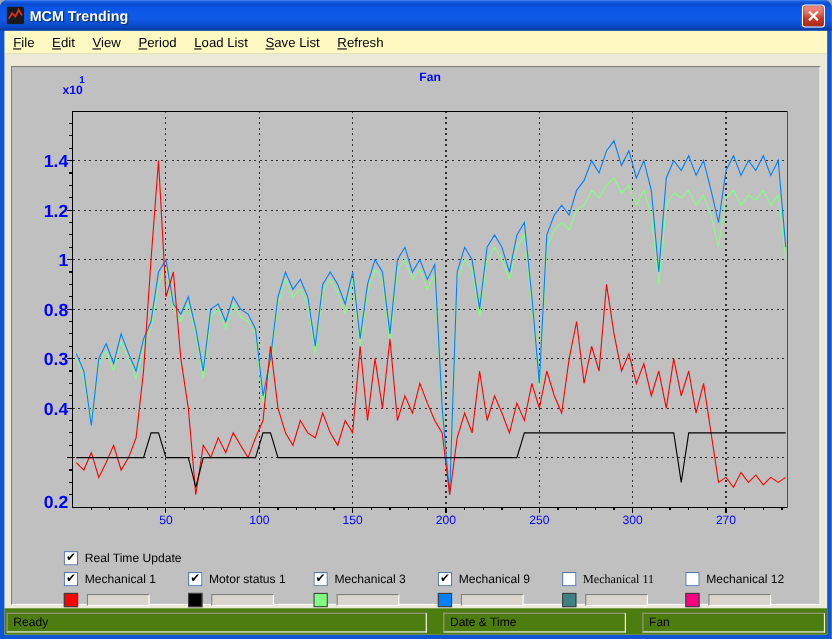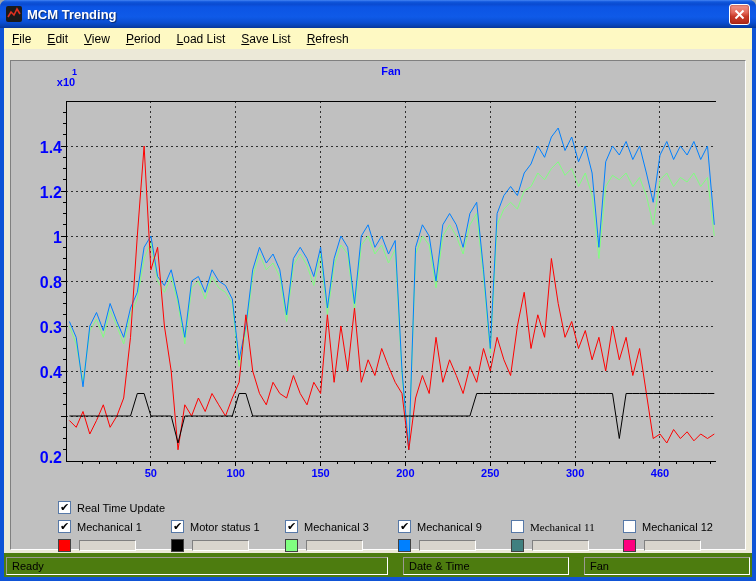--- a/index.html
+++ b/index.html
@@ -25,21 +25,21 @@
   .chart-title{position:absolute;left:55px;top:4px;width:650px;text-align:center;
     color:var(--axis-color,#0000ff);font-size:11px;font-weight:bold;}
   .exp{position:absolute;left:44px;top:6px;color:var(--axis-color,#0000ff);font-weight:bold;line-height:10px;}
   .exp-sup{display:block;font-size:9px;margin-left:17px;}
   .exp-base{display:block;font-size:11px;text-align:center;}
   #plot-svg{position:absolute;left:47px;top:36px;}
   .grid{stroke:#000;stroke-width:1;stroke-dasharray:2 3;opacity:.75;shape-rendering:crispEdges;}
   .tick{stroke:#000;stroke-width:1;shape-rendering:crispEdges;}
   .frame{fill:none;stroke:#000;stroke-width:1;shape-rendering:crispEdges;}
   .ylab{position:absolute;width:34px;text-align:right;font-size:16px;font-weight:bold;color:var(--axis-color,#0000ff);}
-  .xlab{position:absolute;width:40px;text-align:center;font-size:11px;font-weight:bold;color:var(--axis-color,#0000ff);}
+  .xlab{position:absolute;width:40px;text-align:center;font-size:11px;font-weight:normal;color:var(--axis-color,#0000ff);}
   .cb{display:inline-block;width:13px;height:13px;background:#fff;border:1px solid #5779a8;
     box-sizing:border-box;font-size:11px;line-height:11px;text-align:center;color:#000;font-weight:bold;vertical-align:middle;}
   .cb-label{font-size:11px;color:#000;margin-left:6px;vertical-align:middle;}
   .rt-row{position:absolute;left:47px;top:440px;display:flex;align-items:center;}
   .legend-item{position:absolute;top:458px;width:112px;}
   .cb-row{display:flex;align-items:center;height:15px;}
   .swatch-row{display:flex;align-items:center;margin-top:5px;height:13px;}
   .swatch{display:inline-block;width:13px;height:13px;border:1px solid #404040;box-sizing:border-box;}
   .level-bar{display:inline-block;width:57px;height:11px;margin-left:8px;background:#d9d5cd;
     border-top:1px solid #808080;border-left:1px solid #808080;
@@ -190,21 +190,21 @@
           <span class="ylab" style="left: 17px; top: 123px;">1.2</span>
           <span class="ylab" style="left: 17px; top: 78px;">1.4</span>
         </div>
       <div id="x-labels">
           <span class="xlab" style="left: 119.856px; top: 406px;">50</span>
           <span class="xlab" style="left: 204.713px; top: 406px;">100</span>
           <span class="xlab" style="left: 289.569px; top: 406px;">150</span>
           <span class="xlab" style="left: 374.426px; top: 406px;">200</span>
           <span class="xlab" style="left: 459.282px; top: 406px;">250</span>
           <span class="xlab" style="left: 544.138px; top: 406px;">300</span>
-          <span class="xlab" style="left: 628.995px; top: 406px;">460</span>
+          <span class="xlab" style="left: 628.995px; top: 406px;">270</span>
         </div>
 
       <div class="rt-row">
         <span class="cb" id="rt-cb">✔</span>
         <span class="cb-label">Real Time Update</span>
       </div>
 
     <div class="legend-item" style="left: 47px;">
     <div class="cb-row">
       <span class="cb">✔</span>

